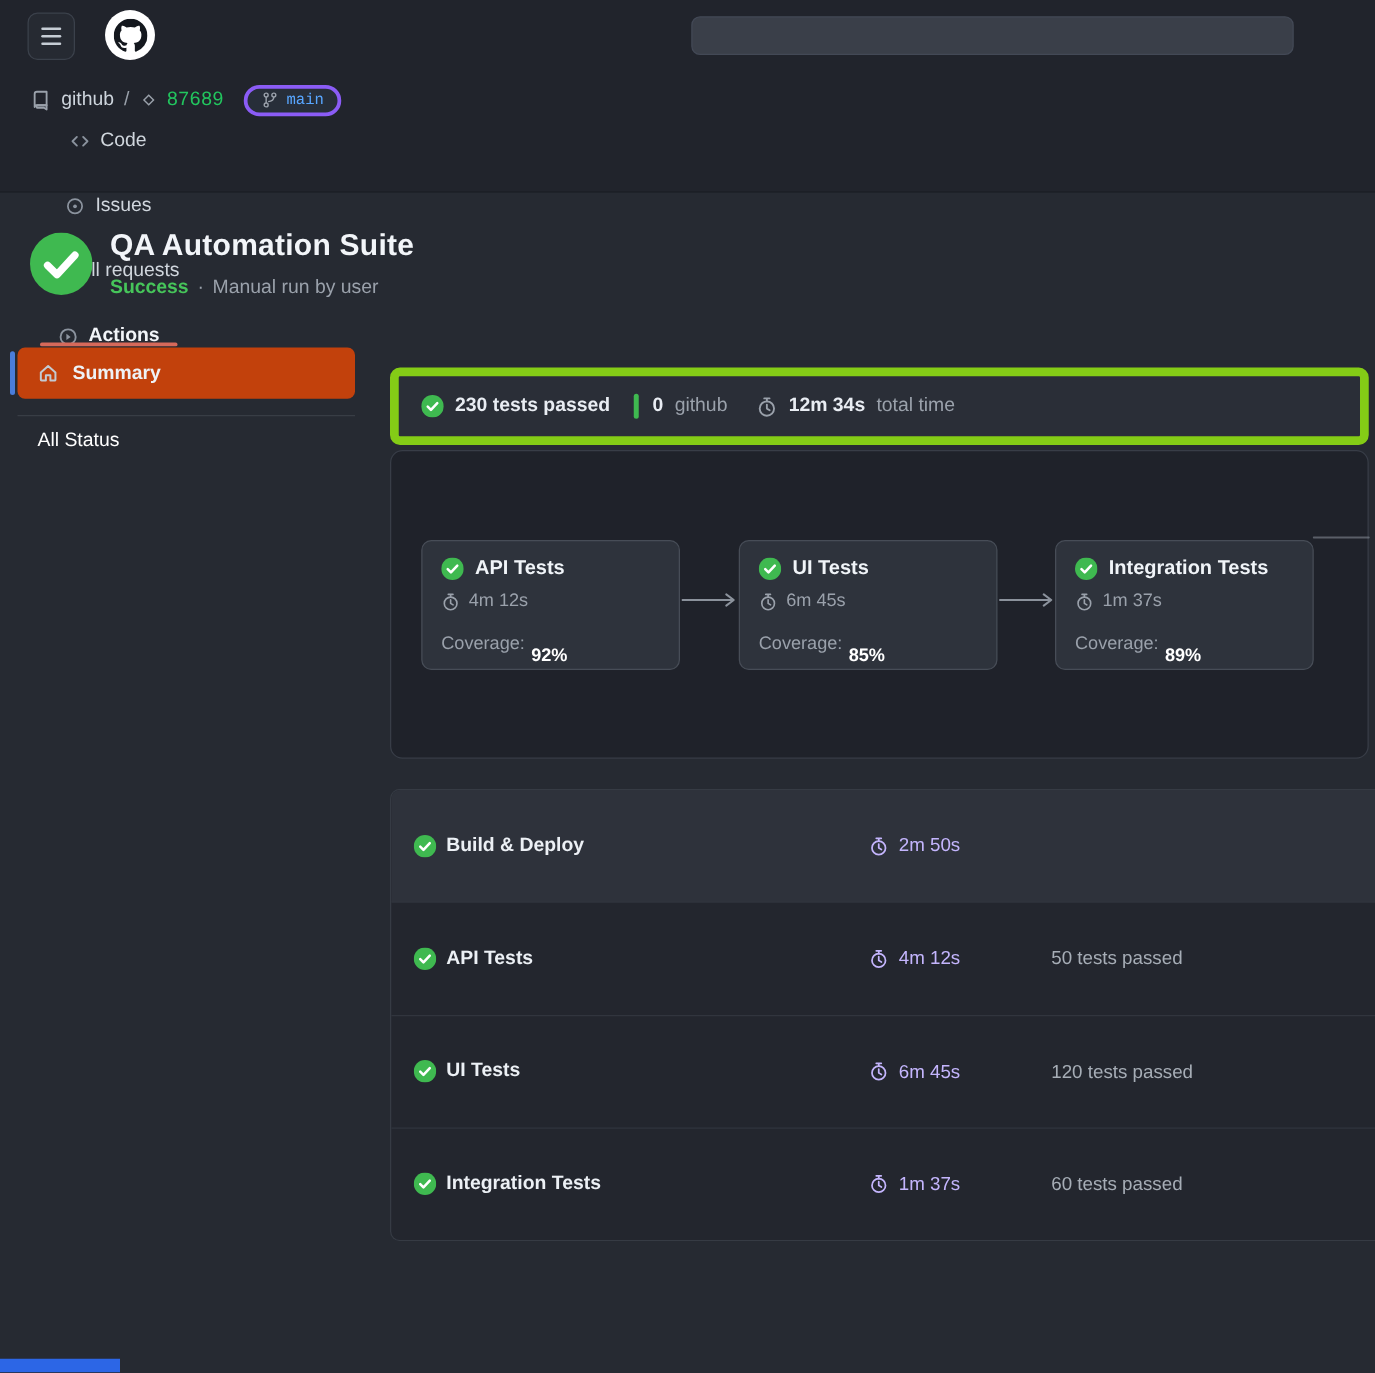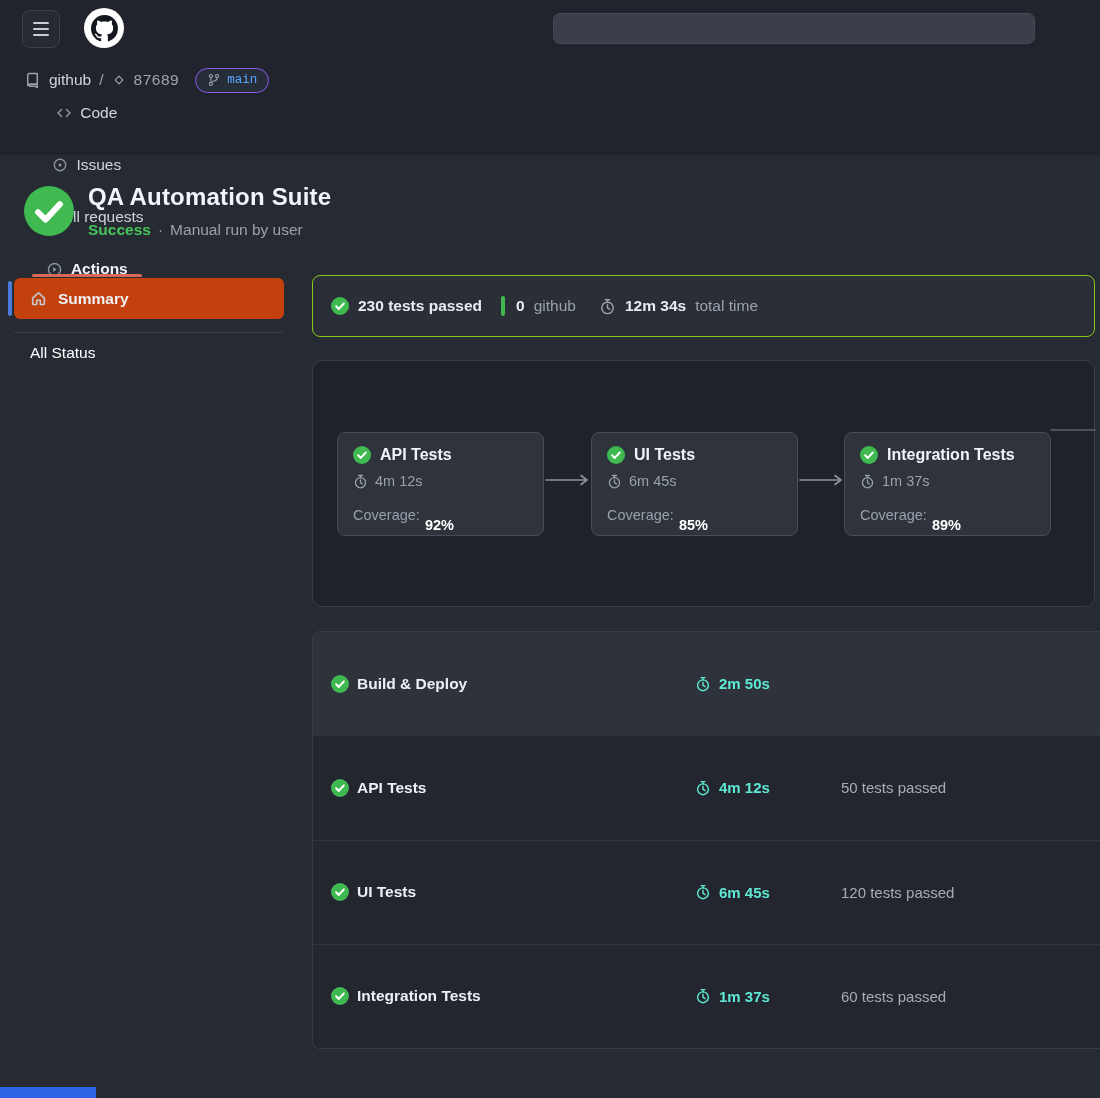--- a/index.html
+++ b/index.html
@@ -38,24 +38,24 @@
     left:553px; top:13px; width:482px; height:31px;
     background:#3a3f49; border:1px solid #434956; border-radius:7px;
     color:#e8ecf2; font-size:14px; padding:0 12px; outline:none;
     font-family:"Liberation Sans", sans-serif;
   }
   
   .breadcrumb { left:24px; top:66px; height:28px; gap:8px; }
   .crumb-icon { color:#9aa1ab; }
   .crumb-owner { color:#cdd4dc; font-size:15.5px; }
   .crumb-sep { color:#9aa1ab; font-size:15.5px; }
-  .crumb-id { color:#a3a3a3; font-size:15.5px; letter-spacing:.5px; }
+  .crumb-id { color:#22c55e; font-size:15.5px; letter-spacing:.5px; }
   .branch-pill {
     margin-left:8px; height:25px; padding:0 11px;
-    border:1px solid #8b5cf6; border-radius:13px; background:#272e39;
+    border:3px solid #8b5cf6; border-radius:13px; background:#272e39;
     gap:6px; cursor:pointer;
   }
   .branch-pill .label {
     color:#58a6ff; font-size:12.5px;
     font-family:"Liberation Mono", monospace;
   }
   
   .tabs { left:30px; top:104px; height:46px; gap:34px;flex-direction:column; }
   .tab { gap:8px; cursor:pointer; position:relative; height:100%; }
   .tab .t-icon { color:#8b939e; }
@@ -89,22 +89,22 @@
     background:#c2410c; border-radius:6px;
     padding-left:16px; gap:11px; cursor:pointer;
   }
   .sb-selected .s-icon { color:#c3cad2; }
   .sb-selected .s-label { font-weight:bold; font-size:15.5px; color:#eef2f6; }
   .sb-divider { left:14px; top:332px; width:270px; height:1px; background:#383d45; }
   .sb-item2 { left:30px; top:344px; font-size:15.5px; color:#ffffff; cursor:pointer;text-align:center; }
 
   
   .stats-bar {
-    left:312px; top:275px; width:783px; height:62px;
-    background:#2a2e37; border:1px solid #84cc16; border-radius:8px;
+    left:312px; top:294px; width:783px; height:62px;
+    background:#2a2e37; border:7px solid #84cc16; border-radius:8px;
     padding:0 18px; gap:9px;
   }
   .stats-bar .txt-strong { font-weight:bold; font-size:15.5px; color:#e9edf3; }
   .stats-bar .txt-dim { font-size:15.5px; color:#9aa1ab; }
   .failed-bar {
     width:4px; height:20px; border-radius:2px; background:#3fb950;
     margin-left:10px; margin-right:2px;
   }
   .stats-clock { color:#9aa1ab; margin-left:14px; }
 
@@ -123,37 +123,37 @@
   .gc-title .n { font-weight:bold; font-size:16px; color:#f0f4f8; }
   .gc-dur { gap:7px; margin-top:9px; color:#9aa1ab; font-size:14.5px; }
   .gc-cov { margin-top:8px; font-size:14.5px; color:#9aa1ab; gap:5px; }
   .gc-cov b { color:#ffffff;margin-top:20px; }
   .g-arrow { position:absolute; top:112px; color:#8b929c; }
   .ga-1 { left:232px; } .ga-2 { left:486px; }
   .ga-out { left:737px; top:62px; opacity:.55; }
 
   
   .job-list {
-    left:312px; top:631px; width:788px; height:418px;
+    left:312px; top:631px; width:788px; height:362px;
     background:#23262e;
     border:1px solid #363b44; border-right:none;
     border-radius:8px 0 0 8px;
     display:flex; flex-direction:column; overflow:hidden;
   }
   .job-row {
     flex:1; display:grid;
     grid-template-columns:26px 312px 170px auto;
     align-items:center; padding-left:18px;
     border-bottom:1px solid #31353e;
     cursor:pointer;
   }
   .job-row:last-child { border-bottom:none; }
   .job-row.highlight { background:#2e323b; }
   .job-name { font-weight:bold; font-size:15.5px; color:#ecf0f5; }
-  .job-duration { display:flex; align-items:center; gap:8px; padding-left:26px; color:#5eead4; font-size:15px;font-weight:bold; }
+  .job-duration { display:flex; align-items:center; gap:8px; padding-left:26px; color:#c4b5fd; font-size:15px; }
   .job-tests { color:#a6adb6; font-size:15px; padding-left:2px; }
 
   
   .bottom-progress {
     left:0; top:1087px; width:96px; height:11px; background:#2c66e6;
   }
 </style>
 </head>
 <body>
 

